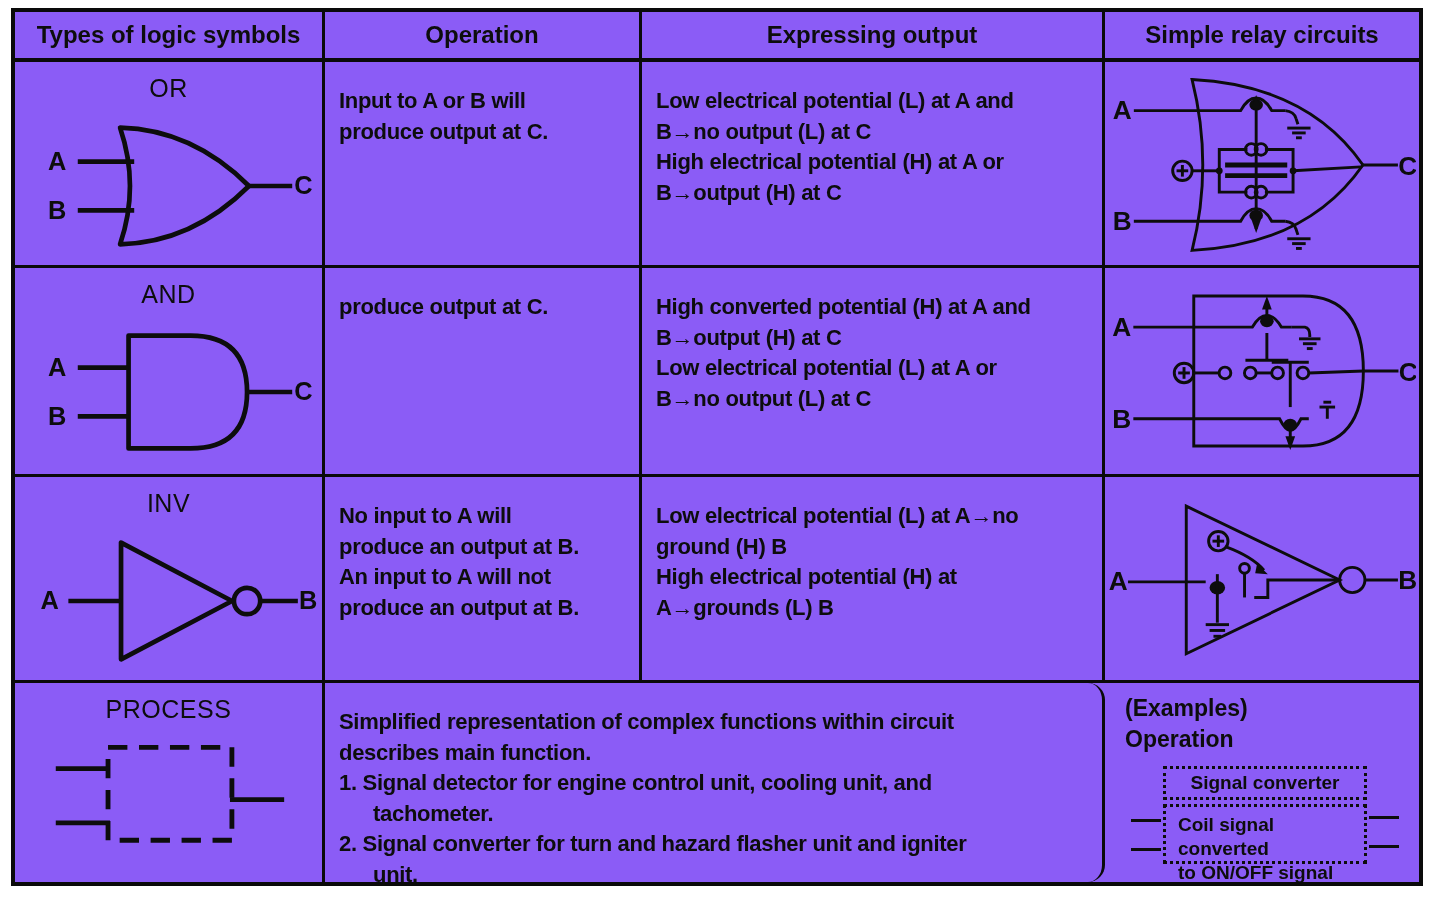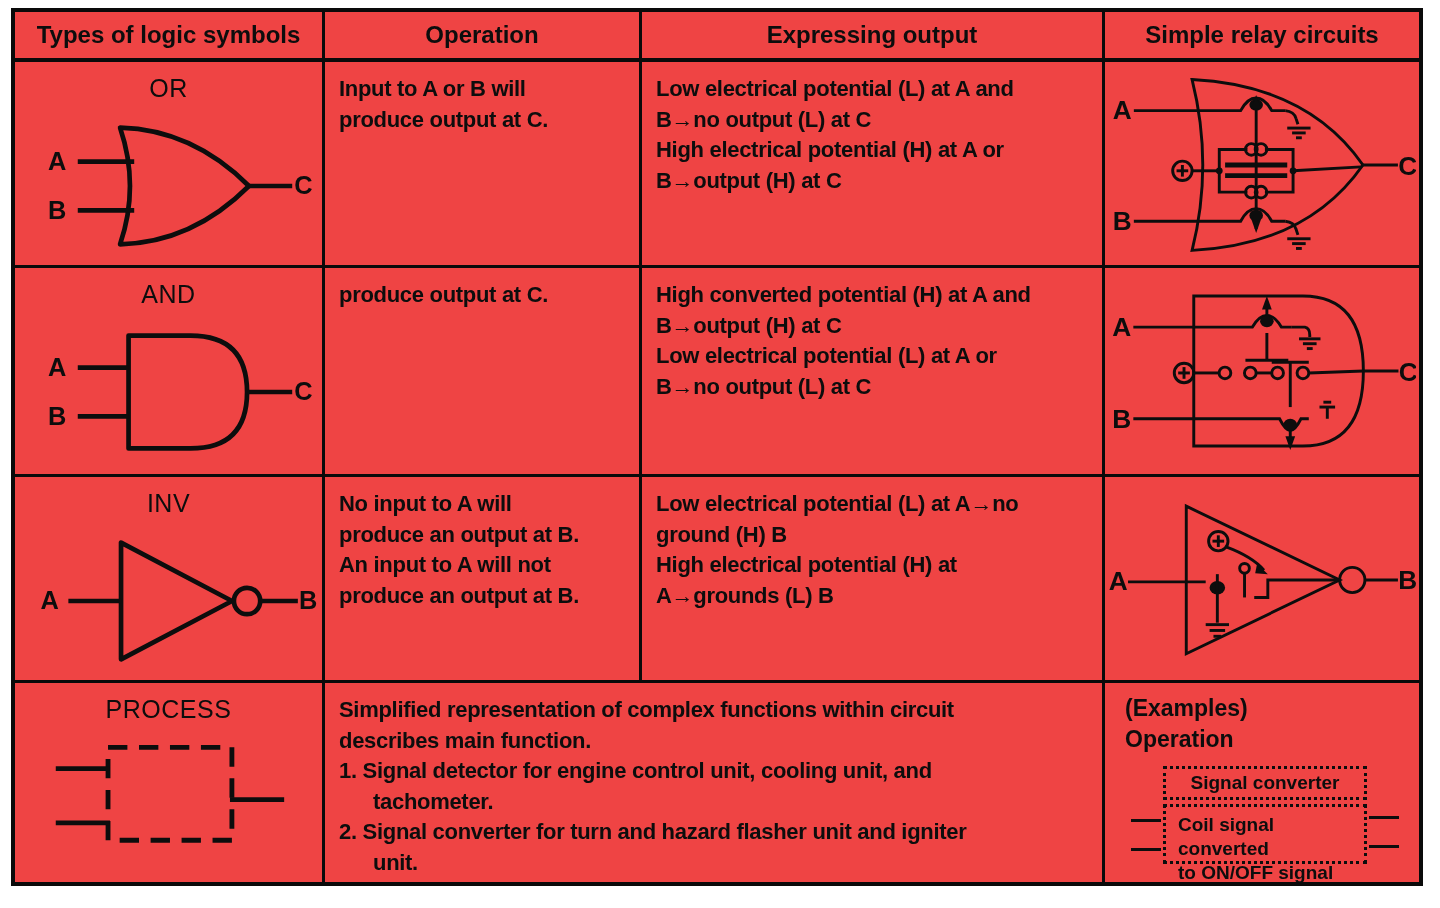--- a/index.html
+++ b/index.html
@@ -1,31 +1,31 @@
 <!DOCTYPE html>
 <html><head>
 <meta charset="utf-8">
 <style>
   html,body{margin:0;padding:0;background:#ffffff;}
   .page{position:relative;width:1440px;height:908px;background:#ffffff;
         font-family:"Liberation Sans",sans-serif;color:#0d0d0d;}
   .tbl{position:absolute;left:11px;top:8px;width:1412px;height:878px;
        border:4px solid #0a0a0a;box-sizing:border-box;display:grid;
        grid-template-columns:310px 317px 463px 1fr;
-       grid-template-rows:50px 206px 209px 206px 1fr;background:#ef4444;}
+       grid-template-rows:50px 206px 209px 206px 1fr;background:#8b5cf6;}
   .cell{box-sizing:border-box;border-right:3px solid #0a0a0a;border-bottom:3px solid #0a0a0a;overflow:hidden;}
   .lastcol{border-right:none;}
   .lastrow{border-bottom:none;}
   .hd{display:flex;align-items:center;justify-content:center;
       font-size:24px;font-weight:700;border-bottom:4px solid #0a0a0a;}
   .symcell{text-align:center;}
   .sym-title{margin-top:12px;font-size:25px;font-weight:400;letter-spacing:.5px;}
-  .txt{padding:12px 8px 0 14px;font-size:22px;font-weight:700;line-height:30.5px;
+  .txt{padding:24px 8px 0 14px;font-size:22px;font-weight:700;line-height:30.5px;
        letter-spacing:-0.3px;white-space:nowrap;}
-  .merged{grid-column:2/4;}
+  .merged{grid-column:2/4;border-radius:17px;}
   .ind{padding-left:34px;}
   svg{display:block;margin:4px auto 0;}
   svg .st{stroke:#0d0d0d;fill:none;}
   svg .fl{fill:#0d0d0d;stroke:none;}
   svg text{font-family:"Liberation Sans",sans-serif;font-weight:700;font-size:27px;
            fill:#0d0d0d;text-anchor:middle;}
   .relaycell svg{margin-top:2px;}
   .excell{padding:10px 6px 0 12px;font-weight:700;}
   .ex-h{font-size:23px;line-height:31px;margin-left:8px;}
   .ig-box{position:relative;margin:11px 0 0 46px;width:204px;}

